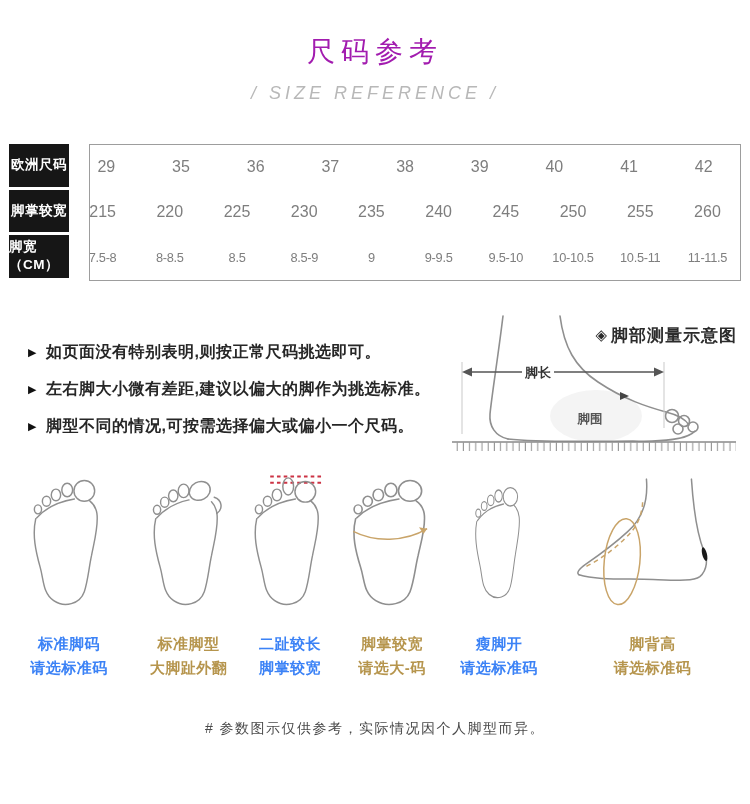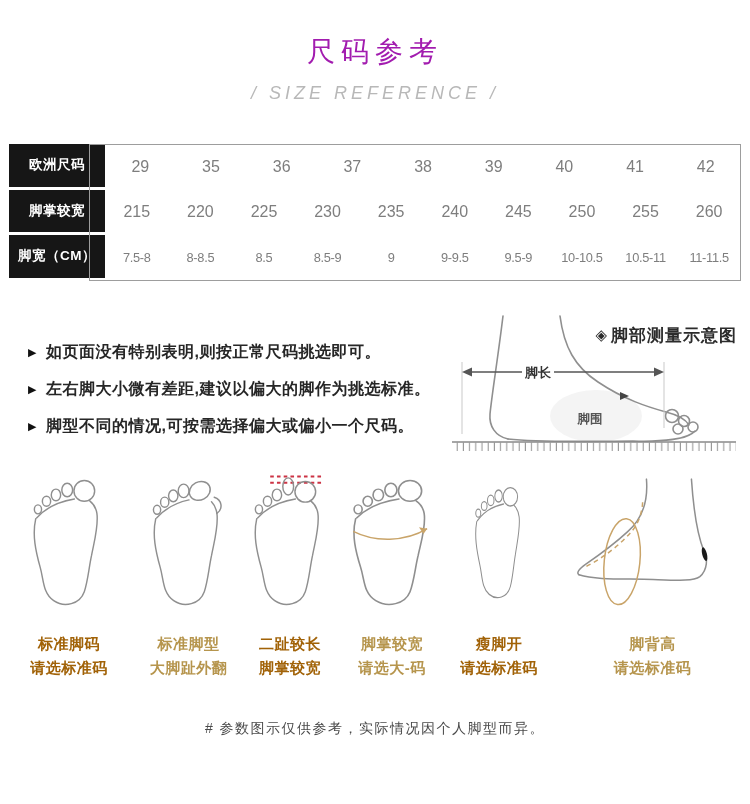--- a/index.html
+++ b/index.html
@@ -7,21 +7,21 @@
     font-family:"Liberation Sans","DejaVu Sans",sans-serif; }
 
   
   .header { text-align:center; padding-top:30px; }
   .title { font-size:28px; color:#a21caf; letter-spacing:6px; font-weight:400; line-height:44px; }
   .subtitle { margin-top:9px; font-size:18px; color:#b8b8b8; letter-spacing:4px;font-style:italic; }
 
   
   .size-table { position:relative; margin:40px 9px 0 9px; }
   .t-row { display:flex; height:45.5px; }
-  .t-label { width:96px; background:#161616; color:#ffffff; display:flex; align-items:center;
+  .t-label { width:60px; background:#161616; color:#ffffff; display:flex; align-items:center;
     justify-content:center; font-size:13.5px; font-weight:bold; letter-spacing:0.5px; }
   .t-row:not(:last-child) .t-label { border-bottom:3px solid #ffffff; }
   .t-values { flex:1; display:flex; }
   .t-cell { flex:1; display:flex; align-items:center; justify-content:center;
     color:#7e7e7e; font-size:16px; }
   .t-row.small .t-cell { font-size:12.8px; letter-spacing:-0.3px; }
   .table-border { position:absolute; left:80px; right:0; top:0; bottom:0;
     border:1px solid #9d9d9d; pointer-events:none; }
 
   
@@ -36,21 +36,21 @@
   .measure-title .dicon { font-size:15px; margin-right:3px; }
   .m-svg { position:absolute; left:0; top:0; }
   .line-art { stroke:#8f8f8f; stroke-width:1.6; fill:none; stroke-linecap:round; }
 
   
   .feet { display:flex; margin-top:8px; align-items:flex-end; }
   .foot-col { display:flex; flex-direction:column; align-items:center; }
   .c1{width:138px;} .c2{width:101px;} .c3{width:102px;} .c4{width:102px;} .c5{width:112px;} .c6{width:195px;}
   .foot-art { height:146px; display:flex; align-items:flex-end; justify-content:center; }
   .foot-label { margin-top:16px; text-align:center; font-size:15px; font-weight:bold;
-    color:#a16207; line-height:1.6; letter-spacing:0.5px; }
+    color:#3b82f6; line-height:1.6; letter-spacing:0.5px; }
   .foot-label.gold { color:#b6954d; }
   .gold-art { stroke:#c9a469; fill:none; stroke-width:1.6; }
 
   .footnote { margin-top:40px; text-align:center; font-size:14px; color:#4a4a4a; letter-spacing:1.5px; }
 </style>
 </head>
 <body>
 
 <div class="header">
   <div class="title">尺码参考</div>
@@ -89,21 +89,21 @@
   </div>
   <div class="t-row small">
     <div class="t-label">脚宽（CM）</div>
     <div class="t-values">
       <div class="t-cell">7.5-8</div>
       <div class="t-cell">8-8.5</div>
       <div class="t-cell">8.5</div>
       <div class="t-cell">8.5-9</div>
       <div class="t-cell">9</div>
       <div class="t-cell">9-9.5</div>
-      <div class="t-cell">9.5-9</div>
+      <div class="t-cell">9.5-10</div>
       <div class="t-cell">10-10.5</div>
       <div class="t-cell">10.5-11</div>
       <div class="t-cell">11-11.5</div>
     </div>
   </div>
   <div class="table-border"></div>
 </div>
 
 <div class="mid">
   <div class="tips">

